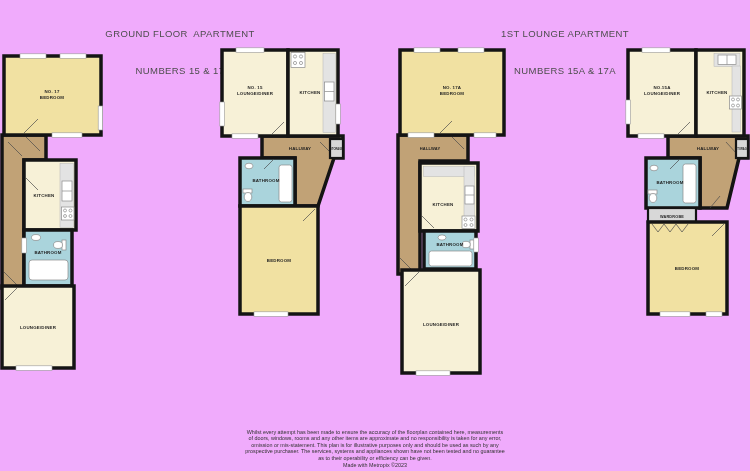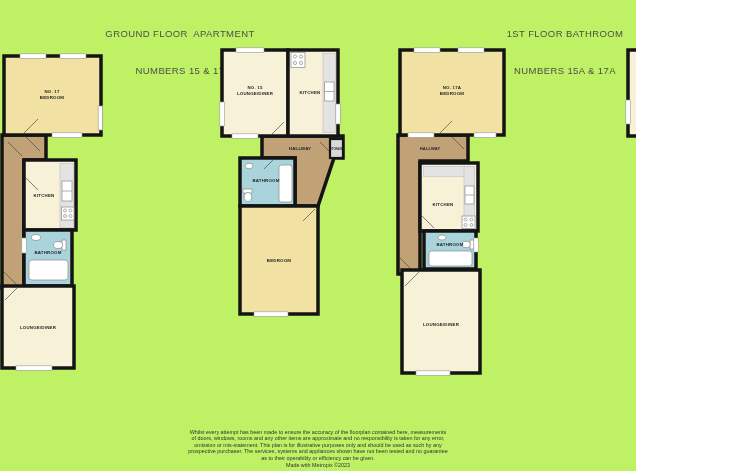--- a/index.html
+++ b/index.html
@@ -1,16 +1,16 @@
 <!DOCTYPE html>
 <html><head>
 <meta charset="utf-8">
 <style>
   html,body{margin:0;padding:0;background:#fff;}
-  #canvas{position:relative;width:636px;height:471px;background:#bef264;overflow:hidden;
+  #canvas{position:relative;width:750px;height:471px;background:#f0abfc;overflow:hidden;
           font-family:"Liberation Sans",sans-serif;}
   .plan-title{position:absolute;top:3px;text-align:center;font-size:9.5px;line-height:1.3;
               color:#4d4d4d;letter-spacing:.4px;white-space:pre-wrap;}
   .plan-title .t2{font-size:9.5px;}
   svg{position:absolute;overflow:visible;}
   .room{stroke:#141414;stroke-width:3.5;}
   .thinwall{stroke:#141414;stroke-width:2.2;}
   .win{fill:#ffffff;stroke:#9a9a9a;stroke-width:.6;}
   .counter{fill:#e3e3e3;stroke:#b5b5b5;stroke-width:.5;}
   .fix{fill:#ffffff;stroke:#8a8a8a;stroke-width:.7;}
@@ -27,21 +27,21 @@
 </head>
 <body>
 
 <div id="canvas">
 
   <div class="plan-title" style="left:30px;width:300px;">
     <div>GROUND FLOOR  APARTMENT</div>
     <div class="t2">NUMBERS 15 &amp; 17</div>
   </div>
   <div class="plan-title" style="left:415px;width:300px;">
-    <div>1ST FLOOR BATHROOM</div>
+    <div>1ST LOUNGE APARTMENT</div>
     <div class="t2">NUMBERS 15A &amp; 17A</div>
   </div>
 
   <svg width="110" height="325" viewBox="0 0 110 325" style="left:0;top:48px;">
 
     <polygon class="room" points="2,87 46,87 46,112 24,112 24,240 2,240" fill="#c1a276"></polygon>
     <line class="door" x1="26" y1="89" x2="40" y2="103"></line>
     <line class="door" x1="22" y1="108" x2="8" y2="94"></line>
     <line class="door" x1="4" y1="224" x2="18" y2="238"></line>
 

